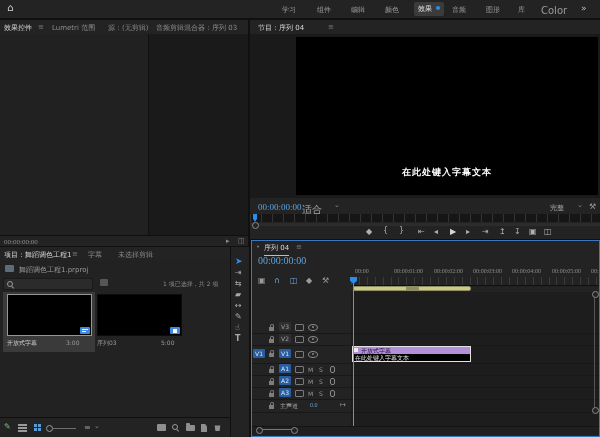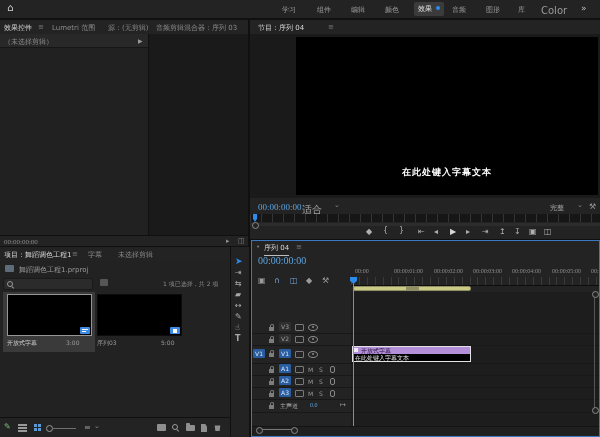--- a/index.html
+++ b/index.html
@@ -65,24 +65,20 @@
 
   <div class="panel" style="left:0;top:20px;width:248px;height:226px;">
     <span class="ptab on" style="left:4px;">效果控件</span>
     <span class="pmenu" style="left:38px;">≡</span>
     <span class="ptab" style="left:52px;">Lumetri 范围</span>
     <span class="ptab" style="left:108px;">源：(无剪辑)</span>
     <span class="ptab" style="left:156px;">音频剪辑混合器：序列 03</span>
 
     <div class="abs" style="left:0;top:14px;width:148px;height:201px;background:#212121;border-right:1px solid #101010;"></div>
     <div class="abs" style="left:149px;top:14px;width:99px;height:201px;background:#1a1a1a;"></div>
-    <div class="abs" style="left:0;top:14px;width:148px;height:13px;background:#282828;border-bottom:1px solid #161616;">
-      <span class="abs" style="left:4px;top:3px;font-size:7px;color:#8e8e8e;">（未选择剪辑）</span>
-      <span class="abs" style="left:138px;top:3px;font-size:6px;color:#9a9a9a;">▶</span>
-    </div>
 
     <div class="abs" style="left:0;top:215px;width:248px;height:11px;background:#232323;border-top:1px solid #101010;">
       <span class="tc grey" style="position:absolute;left:4px;top:2px;font-size:7px;">00:00:00:00</span>
       <span class="ti" style="left:226px;top:2px;font-size:7px;color:#8a8a8a;">▸</span>
       <span class="ti" style="left:238px;top:2px;font-size:7px;color:#8a8a8a;">◫</span>
     </div>
   </div>
 
   <div class="panel" style="left:250px;top:20px;width:350px;height:219px;">
     <span class="ptab on" style="left:8px;">节目：序列 04</span>

